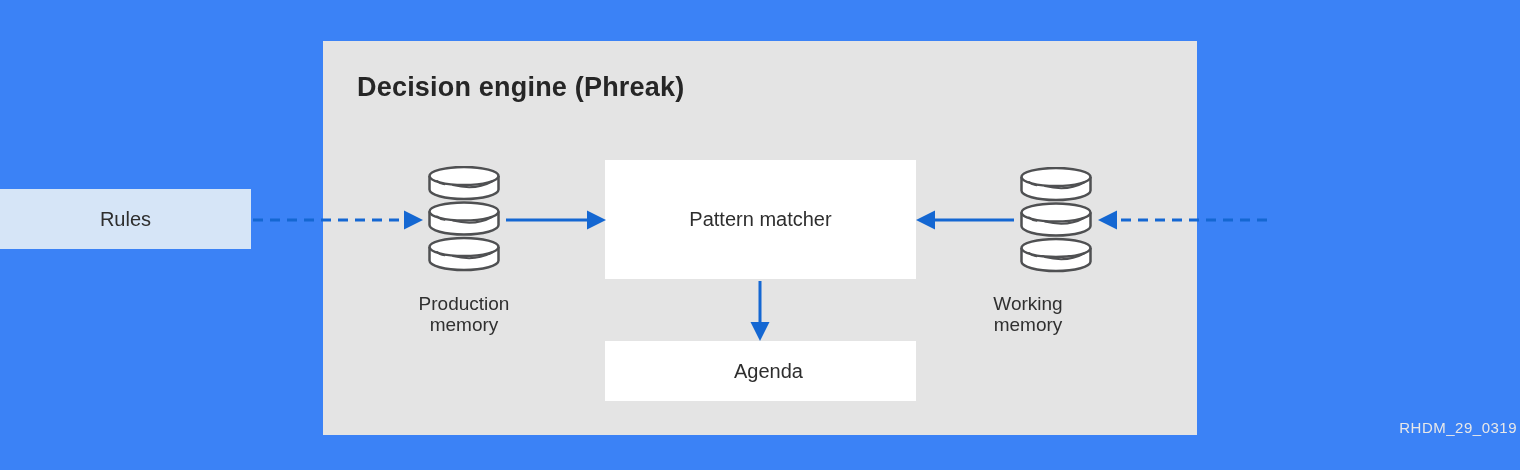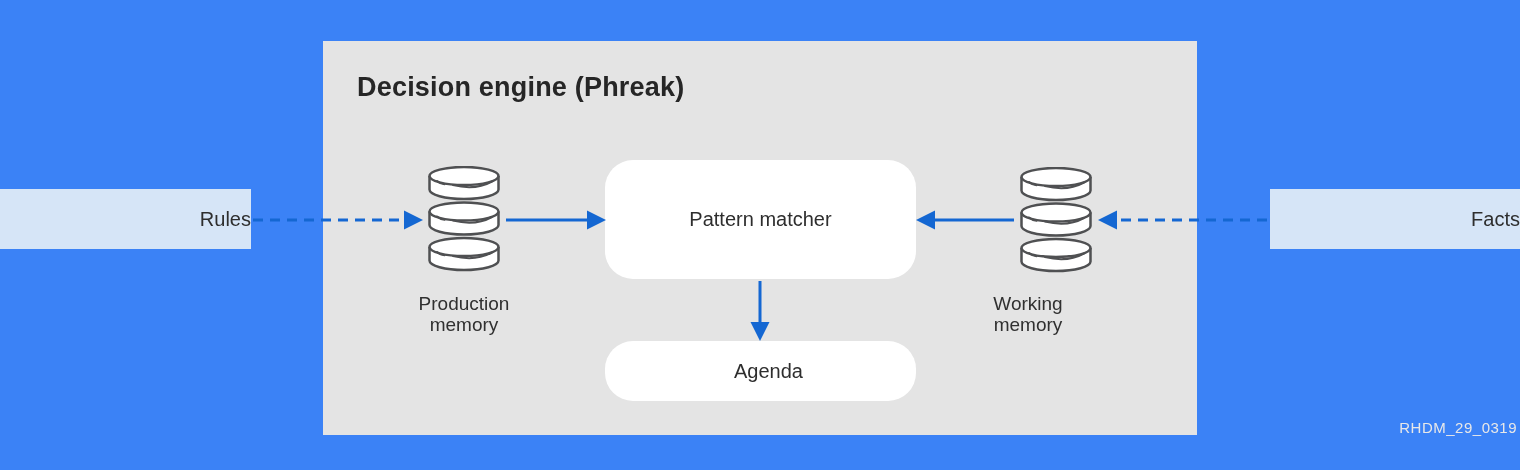--- a/index.html
+++ b/index.html
@@ -26,37 +26,36 @@
     color: #262626;
     letter-spacing: 0.2px;
   }
   .io-box {
     position: absolute;
     top: 189px;
     height: 60px;
     background: #d6e5f7;
     display: flex;
     align-items: center;
-    justify-content: flex-end;
+    justify-content: center;
     font-size: 20px;
     color: #2e2e2e;
   }
   .io-box.rules { left: 0; width: 251px; }
   .io-box.facts { left: 1270px; width: 250px; }
   .node {
     position: absolute;
     left: 605px;
     width: 311px;
     background: #ffffff;
     display: flex;
     align-items: center;
     justify-content: center;
     font-size: 20px;
     color: #2e2e2e;
-    border-radius: 28px;
   }
   .node.pattern { top: 160px; height: 119px; }
   .node.agenda  { top: 341px; height: 60px; padding-left: 16px; }
   .db-icon {
     position: absolute;
     width: 80px; height: 106px;
   }
   .db-icon.production { left: 424px; top: 166px; }
   .db-icon.working    { left: 1016px; top: 167px; }
   .mem-label {
@@ -96,23 +95,20 @@
 <div class="canvas">
 
   <div class="container"></div>
 
   <div class="title">Decision engine (Phreak)</div>
 
   <div class="io-box rules">
     <span>Rules</span>
   </div>
 
-  <div class="io-box facts">
-    <span>Facts</span>
-  </div>
 
   <div class="node pattern">
     <span>Pattern matcher</span>
   </div>
 
   <div class="node agenda">
     <span>Agenda</span>
   </div>
 
   <svg class="db-icon production" viewBox="0 0 80 106">

